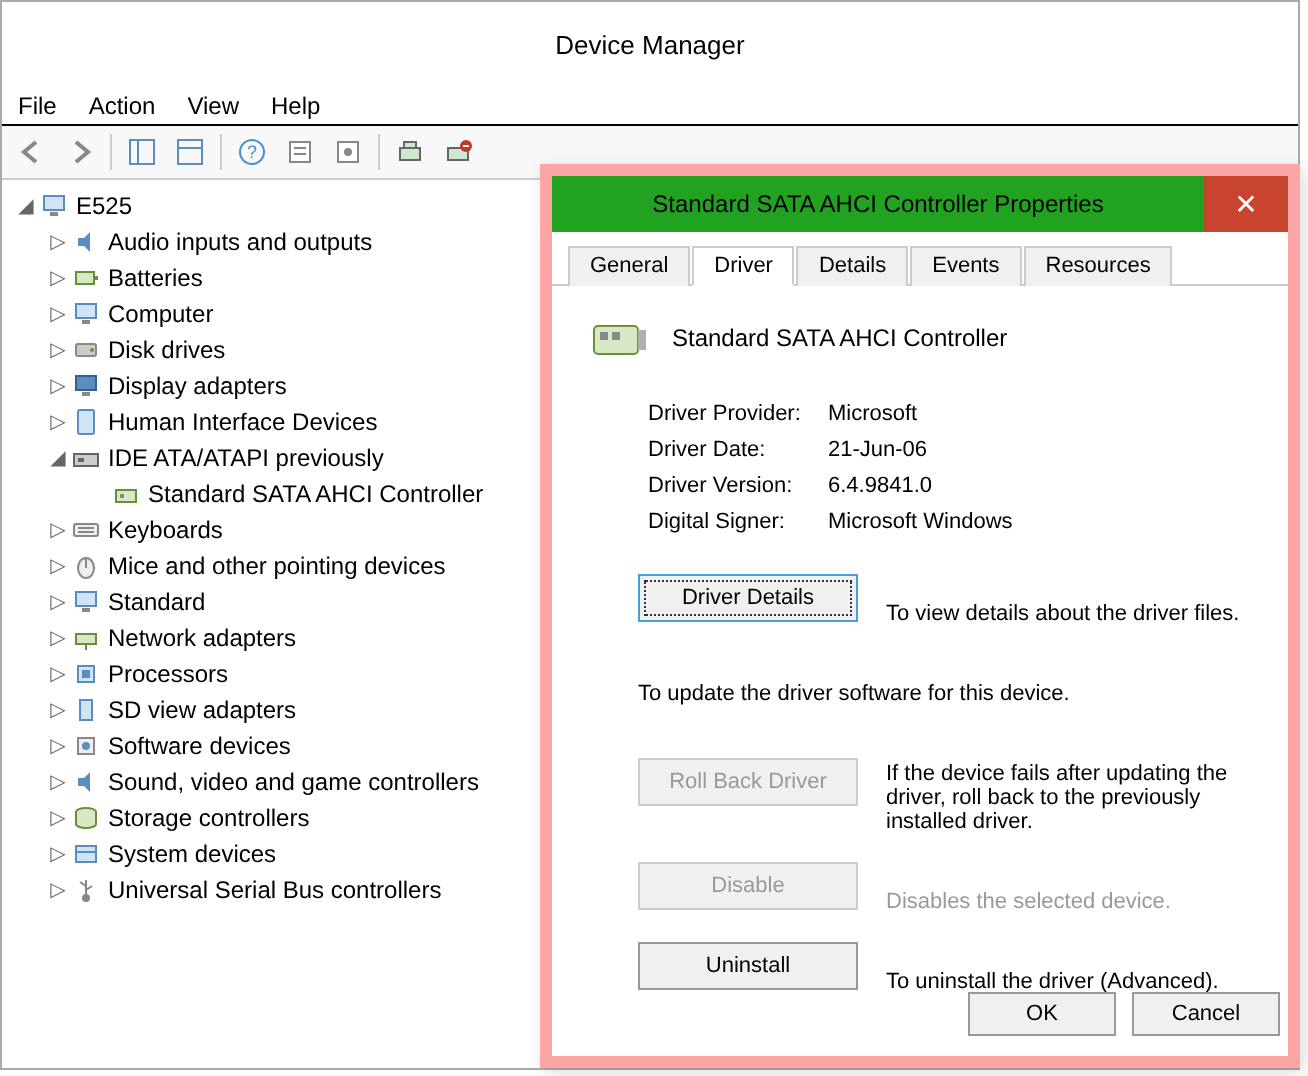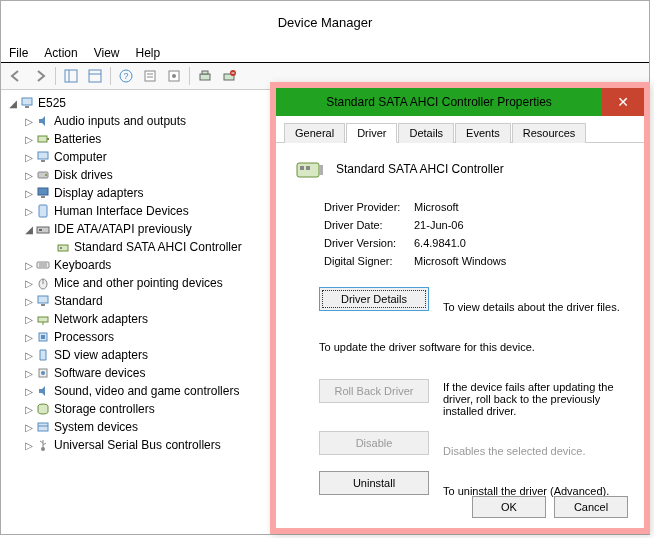--- a/index.html
+++ b/index.html
@@ -33,21 +33,21 @@
 .dev-icon { width: 32px; height: 32px; }
 .info-grid { margin-left: 30px; margin-bottom: 18px; }
 .info-row { display: flex; margin-bottom: 6px; font-size: 11px; }
 .info-row .k { width: 90px; }
 .action-row { display: flex; align-items: center; margin-bottom: 12px; gap: 14px; font-size: 11px; padding-left: 25px; }
 .action-row button { width: 110px; height: 24px; font-size: 11px; background: #f0f0f0; border: 1px solid #999; cursor: pointer; }
 .action-row button.focused { outline: 1px dotted #333; outline-offset: -4px; border-color: #4a9fd8; }
 .action-row button:disabled { color: #999; border-color: #ccc; cursor: default; }
 .action-row .desc { flex: 1; color: #000; margin-top: 16px; }
 .action-row .desc.disabled { color: #999; }
-.dialog-buttons { position: absolute; bottom: 10px; right: 16px; display: flex; gap: 8px; }
+.dialog-buttons { position: absolute; bottom: 10px; right: 4px; display: flex; gap: 8px; }
 .dialog-buttons button { width: 74px; height: 22px; font-size: 11px; background: #f0f0f0; border: 1px solid #999; cursor: pointer; }
 svg { display: block; }
 </style>
 </head>
 <body>
 
 <div class="window">
   <div class="titlebar">Device Manager</div>
   <div class="menubar">
     <span>File</span>

